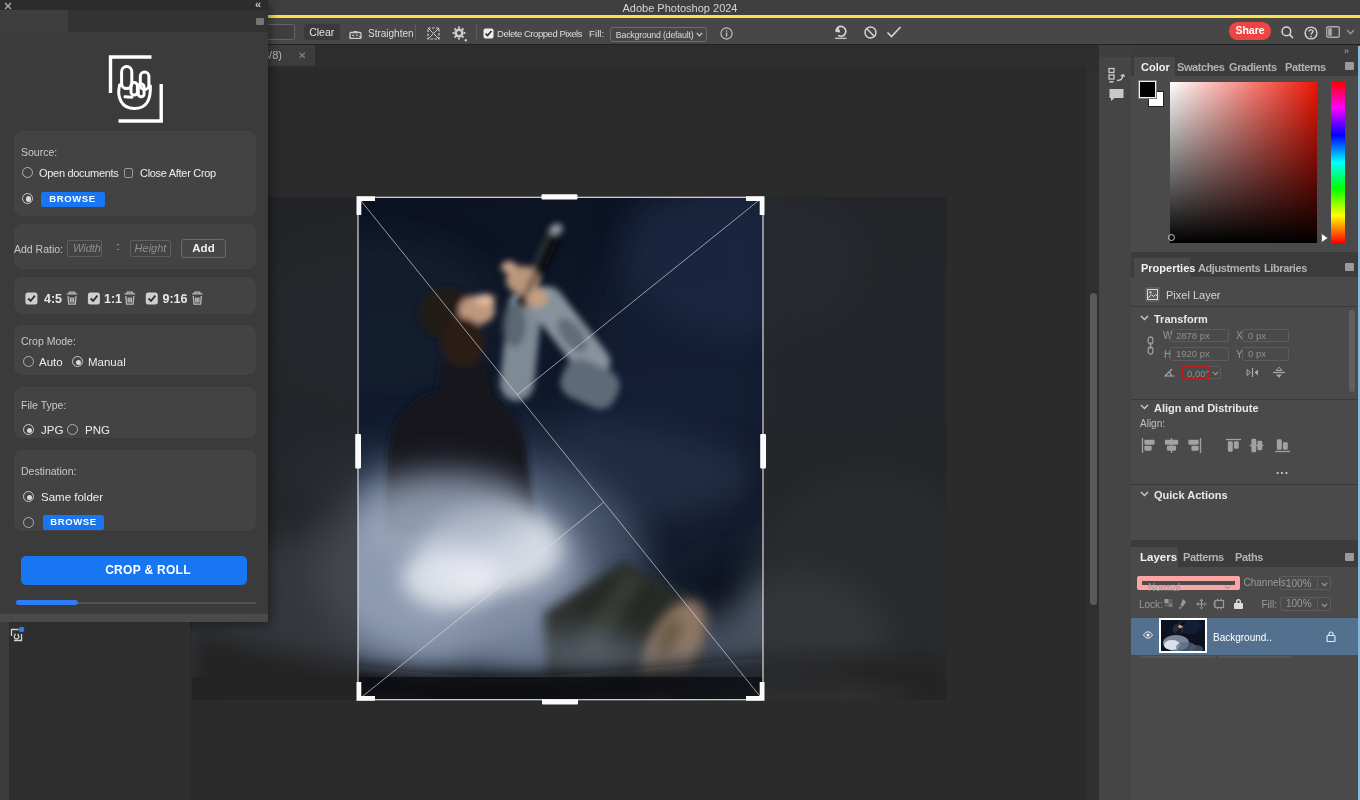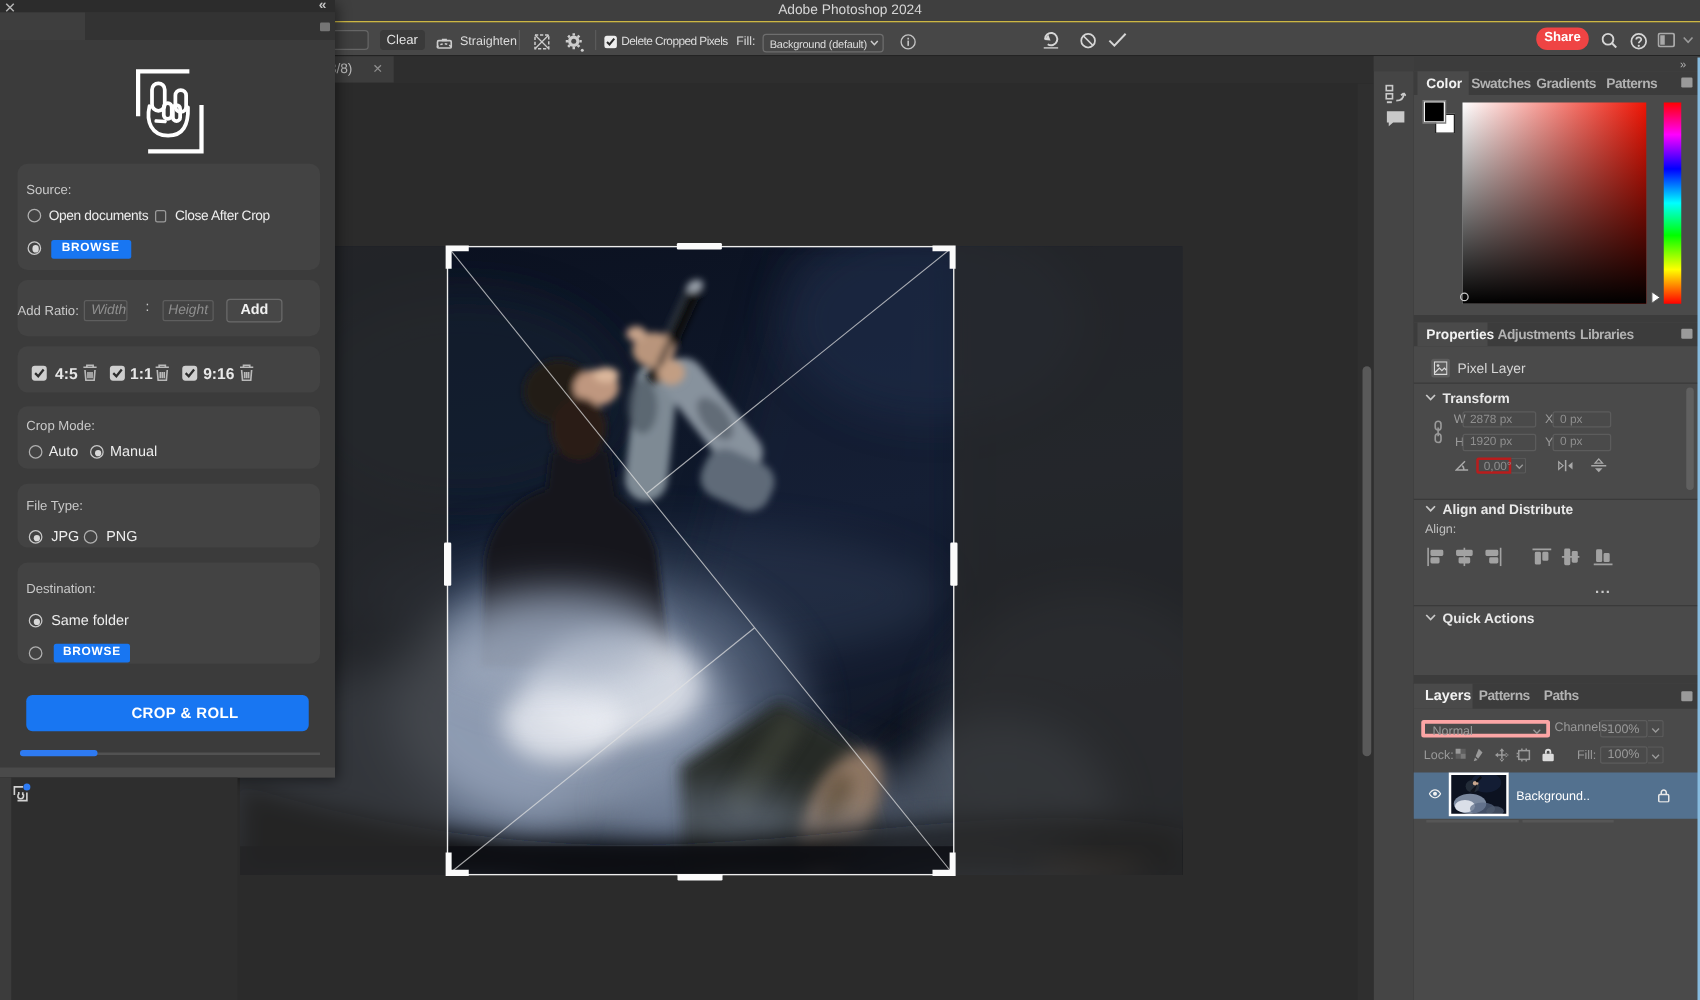--- a/index.html
+++ b/index.html
@@ -3,21 +3,21 @@
 <meta charset="utf-8">
 <style>
   html,body{margin:0;padding:0;width:1360px;height:800px;overflow:hidden;background:#2b2b2b;
     font-family:"Liberation Sans",sans-serif;-webkit-font-smoothing:antialiased;}
   *{box-sizing:border-box;}
   .abs{position:absolute;}
 </style>
 </head>
 <body>
 
-<div class="abs" id="titlebar" style="left:0;top:0;width:1360px;height:18px;background:#3f3f3f;border-bottom:1px solid #fde047;color:#d6d6d6;font-size:11px;text-align:center;line-height:17px;">Adobe Photoshop 2024</div>
+<div class="abs" id="titlebar" style="left:0;top:0;width:1360px;height:18px;background:#3f3f3f;border-bottom:3px solid #fde047;color:#d6d6d6;font-size:11px;text-align:center;line-height:17px;">Adobe Photoshop 2024</div>
 <div class="abs" id="optionsbar" style="left:0;top:18px;width:1360px;height:27px;background:#474747;border-bottom:1px solid #232323;">
   <div class="abs" style="left:258px;top:6px;width:37px;height:16px;border:1px solid #666;border-radius:3px;background:#3f3f3f;"></div>
   <div class="abs" style="left:303.5px;top:5.5px;width:36.5px;height:16.5px;background:#3a3a3a;border-radius:3px;color:#e3e3e3;font-size:10.5px;text-align:center;line-height:16.5px;">Clear</div>
   <svg class="abs" style="left:347px;top:9px;" width="17" height="12" viewBox="0 0 17 12">
     <path d="M2.5,11 A7.5,7.5 0 0 1 14.5,11" stroke="#cdcdcd" stroke-width="1.2" fill="none" stroke-dasharray="2 1.6"></path>
     <rect x="3" y="5.5" width="11" height="6" rx="1" fill="none" stroke="#cdcdcd" stroke-width="1.3"></rect>
     <rect x="6.5" y="4" width="4" height="2" fill="#cdcdcd"></rect>
   </svg>
   <div class="abs" style="left:368px;top:9.5px;font-size:10px;color:#dcdcdc;">Straighten</div>
   <div class="abs" style="left:415px;top:6px;width:1px;height:16px;background:#5a5a5a;"></div>
@@ -314,21 +314,21 @@
 <div class="abs" style="left:1154px;top:488.5px;font-size:11px;font-weight:bold;color:#e8e8e8;">Quick Actions</div>
 <div class="abs" style="left:1348.5px;top:310px;width:6.5px;height:82px;background:#606060;border-radius:3px;"></div>
 
 <div class="abs" style="left:1131px;top:540px;width:229px;height:7px;background:#3c3c3c;"></div>
 <div class="abs" style="left:1131px;top:547px;width:229px;height:20px;background:#3c3c3c;"></div>
 <div class="abs" style="left:1131px;top:547px;width:47px;height:20px;background:#4a4a4a;"></div>
 <div class="abs" style="left:1140px;top:551px;font-size:11.5px;font-weight:bold;color:#f2f2f2;">Layers</div>
 <div class="abs" style="left:1183px;top:551px;font-size:11px;font-weight:bold;letter-spacing:-0.4px;color:#b2b2b2;">Patterns</div>
 <div class="abs" style="left:1235px;top:551px;font-size:11px;font-weight:bold;letter-spacing:-0.4px;color:#b2b2b2;">Paths</div>
 <div class="abs" style="left:1345px;top:553px;width:9px;height:8px;background:#9a9a9a;border-radius:1px;"></div>
-<div class="abs" style="left:1137px;top:575.5px;width:103px;height:14px;border:3px solid #fca5a5;border-radius:2px;color:#9a9a9a;font-size:10px;line-height:13px;">
+<div class="abs" style="left:1137px;top:575.5px;width:103px;height:14px;border:5px solid #fca5a5;border-radius:2px;color:#9a9a9a;font-size:10px;line-height:13px;">
     <span style="position:absolute;left:6px;">Normal</span>
   <svg style="position:absolute;right:4px;top:4.5px;" width="7" height="5" viewBox="0 0 7 5">
       <path d="M0.8,0.8 L3.5,3.6 L6.2,0.8" stroke="#9a9a9a" stroke-width="1.1" fill="none"></path>
     </svg>
   </div>
 <div class="abs" style="left:1243.5px;top:577px;font-size:10px;color:#9a9a9a;">Channels:</div>
 <div class="abs" style="left:1280px;top:575.5px;width:38px;height:14px;border:1px solid #5c5c5c;border-radius:2px;color:#9a9a9a;font-size:10px;line-height:13px;">
     <span style="position:absolute;left:5px;">100%</span>
   </div>
 <div class="abs" style="left:1318px;top:575.5px;width:13px;height:14px;border:1px solid #5c5c5c;border-left:none;border-radius:0 2px 2px 0;">

